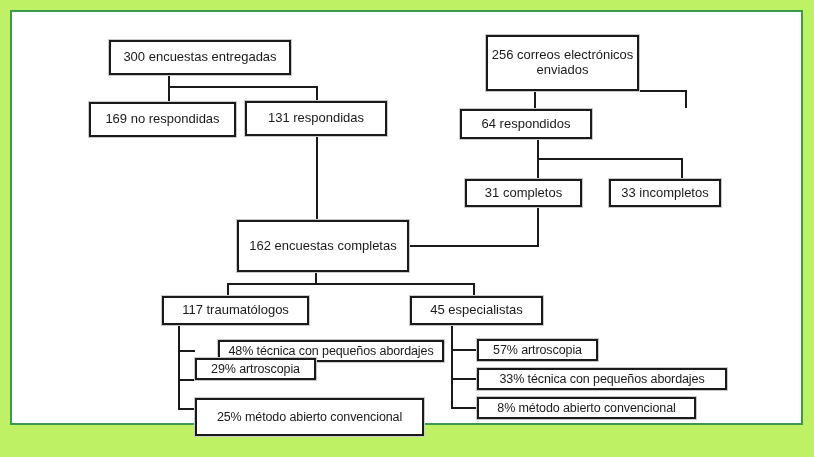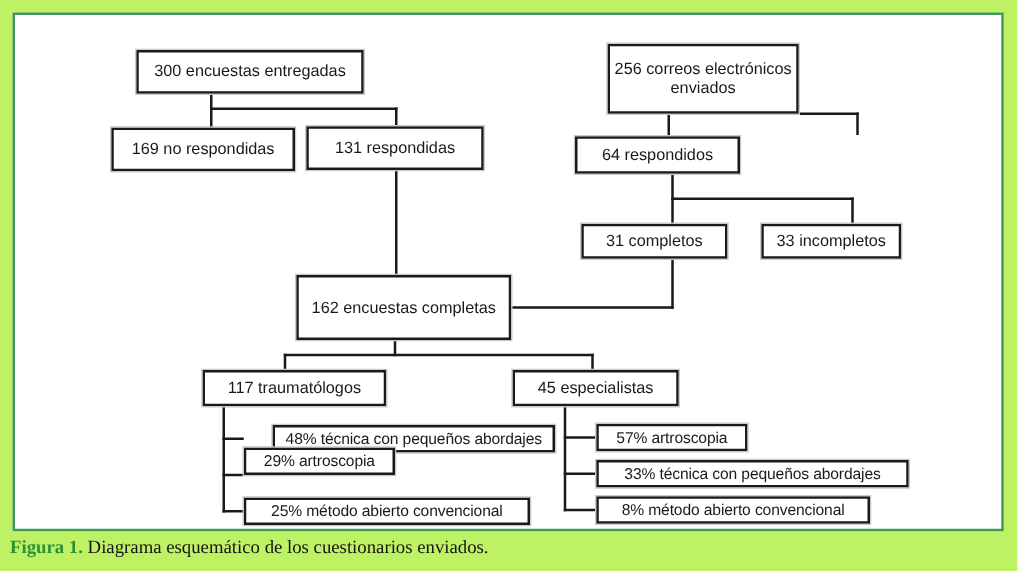--- a/index.html
+++ b/index.html
@@ -112,24 +112,20 @@
     <div class="node" style="left:453px; top:167px; width:117px; height:28px;">31 completos</div>
     <div class="node" style="left:597px; top:167px; width:112px; height:28px;">33 incompletos</div>
 
     <div class="node" style="left:225px; top:208px; width:172px; height:52px;">162 encuestas completas</div>
 
     <div class="node" style="left:150px; top:284px; width:147px; height:29px;">117 traumatólogos</div>
     <div class="node" style="left:398px; top:284px; width:133px; height:29px;text-align:center;">45 especialistas</div>
 
     <div class="node leaf" style="left:183px; top:328px; width:226px; height:22px;margin-left:23px;">48% técnica con pequeños abordajes</div>
     <div class="node leaf" style="left:183px; top:346px; width:121px; height:22px;">29% artroscopia</div>
-    <div class="node leaf" style="left:183px; top:386px; width:229px; height:22px;">25% método abierto convencional</div>
+    <div class="node leaf" style="left:183px; top:386px; width:229px; height:38px;">25% método abierto convencional</div>
 
     <div class="node leaf" style="left:465px; top:327px; width:121px; height:22px;">57% artroscopia</div>
     <div class="node leaf" style="left:465px; top:356px; width:250px; height:22px;">33% técnica con pequeños abordajes</div>
     <div class="node leaf" style="left:465px; top:385px; width:219px; height:22px;">8% método abierto convencional</div>
   </div>
 
-  <div class="caption">
-    <span class="cap-label">Figura 1.</span>
-    <span class="cap-text">Diagrama esquemático de los cuestionarios enviados.</span>
-  </div>
 </div>
 
 </body></html>

